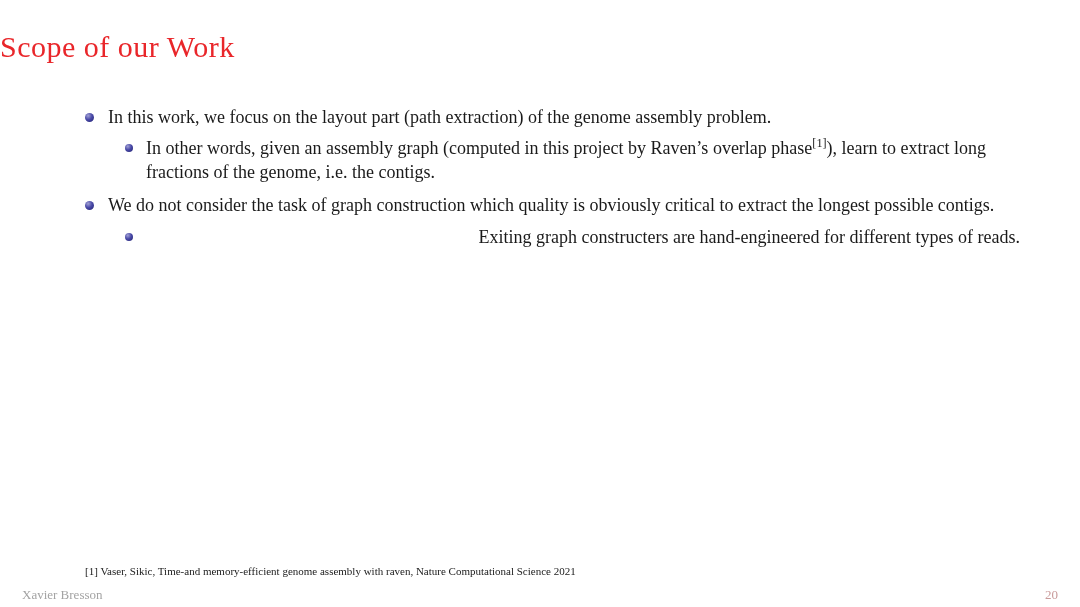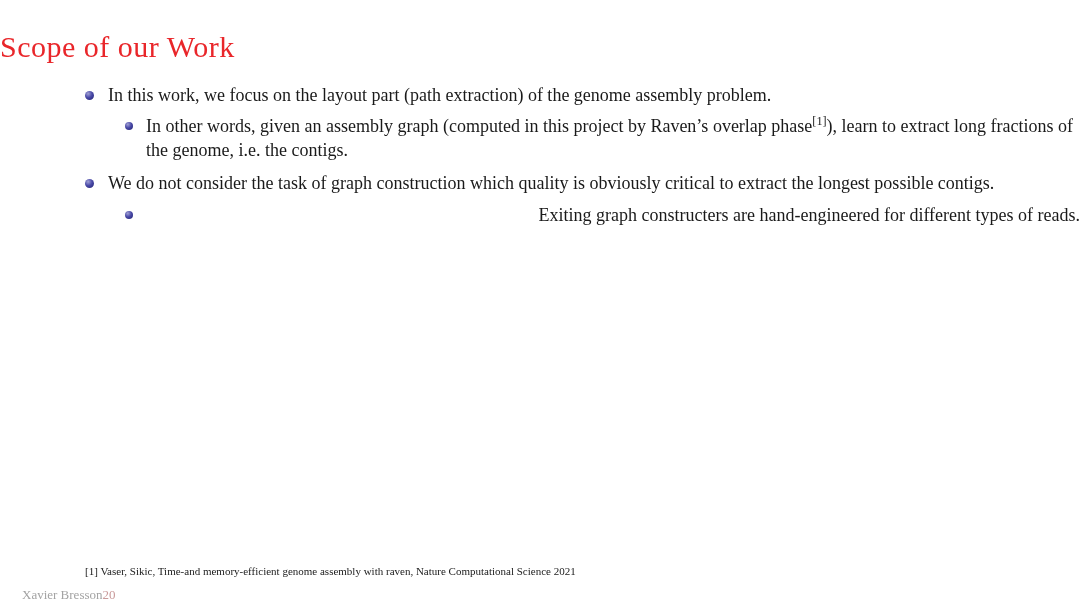--- a/index.html
+++ b/index.html
@@ -17,22 +17,23 @@
   }
   .slide-title {
     text-align: left;
     font-size: 30px;
     padding-top: 30px;
     color: var(--title-color, #e9262a);
     font-weight: 400;
     letter-spacing: 0.5px;
   }
   .slide-body {
-    margin-top: 20px;
+    margin-top: 42px;
     padding-left: 85px;
+    padding-right: 60px;
     font-size: 18px;
     line-height: 1.3;
   }
   .bullet-item {
     display: flex;
     align-items: flex-start;
   }
   .bullet-item.l1 {
     margin-left: 0;
     margin-top: 10px;
@@ -66,21 +67,21 @@
     bottom: 30px;
     font-size: 11px;
     color: #1a1a1a;
   }
   .footer {
     position: absolute;
     bottom: 4px;
     left: 0;
     right: 0;
     display: flex;
-    justify-content: flex-start;
+    justify-content: space-between;
     align-items: baseline;
     padding: 0 22px;
     font-size: 13px;
   }
   .footer-author {
     color: #a3a3a3;
   }
   .footer-page-number {
     color: #c99a9a;
   }

